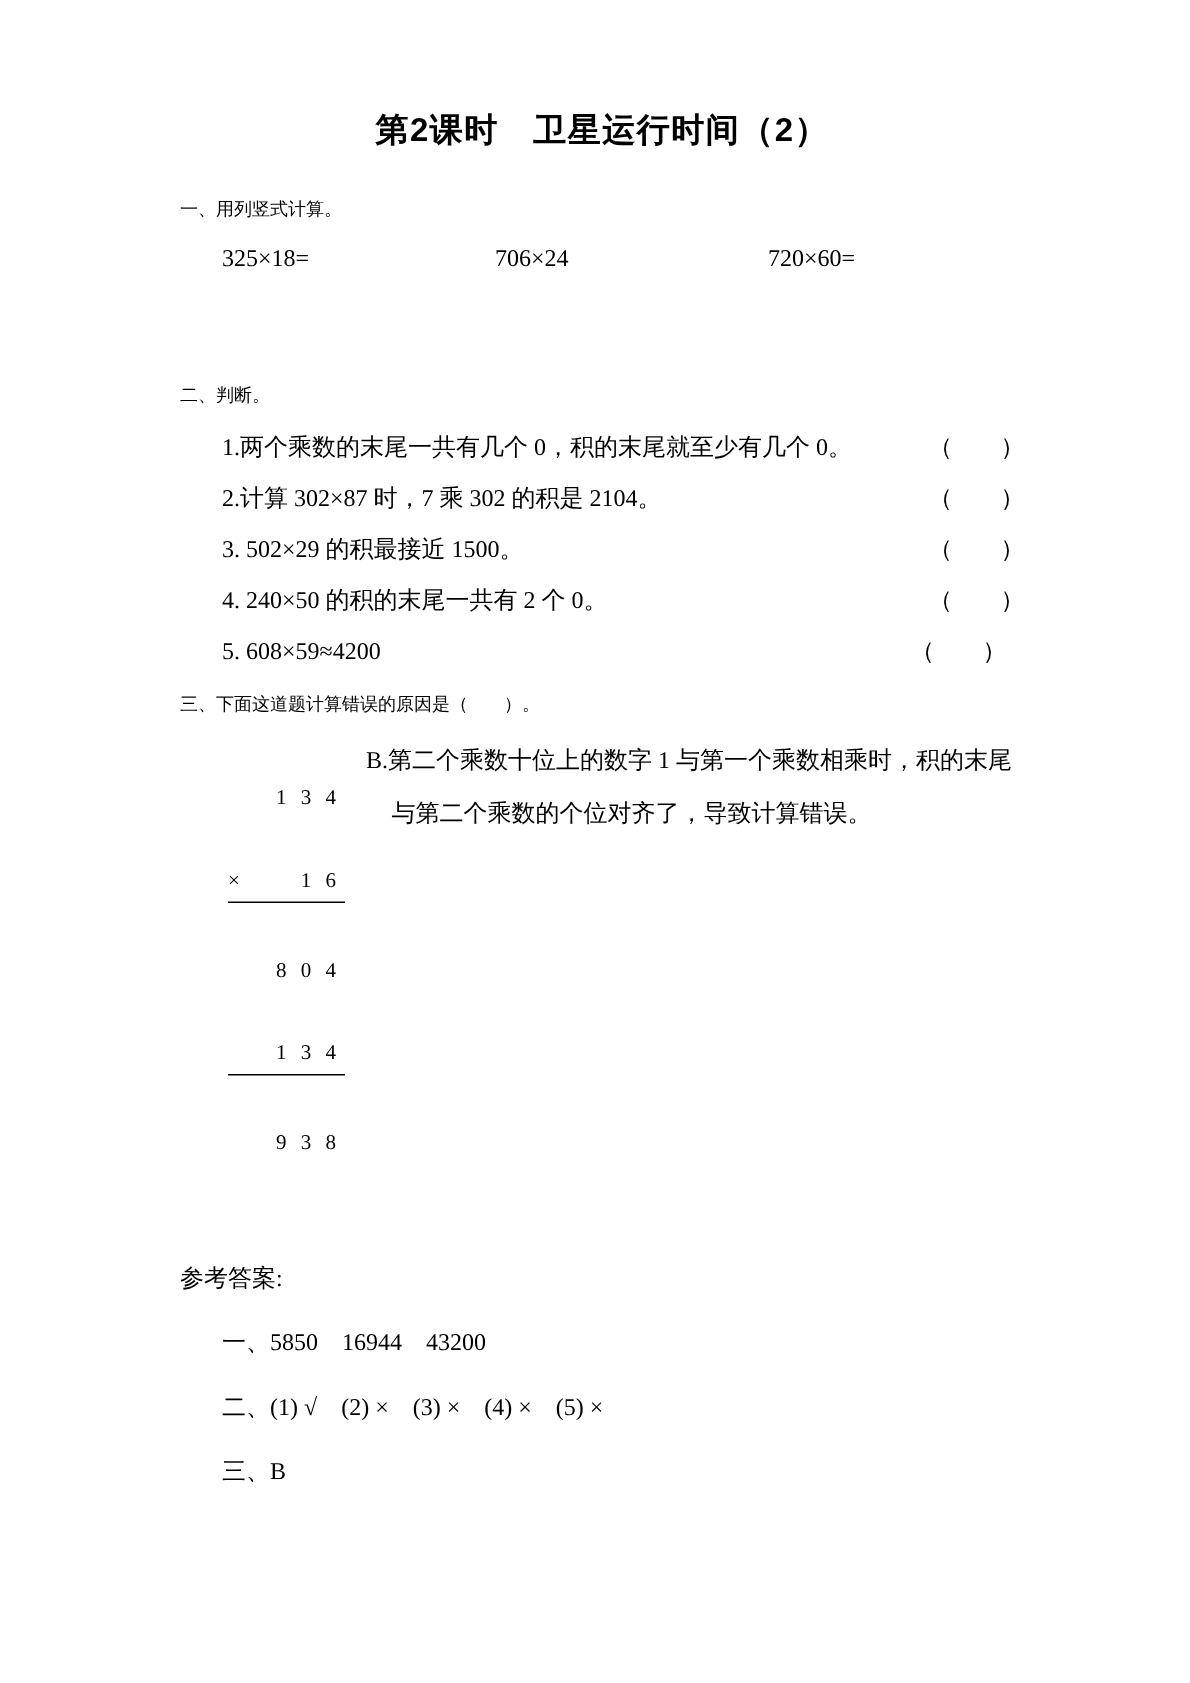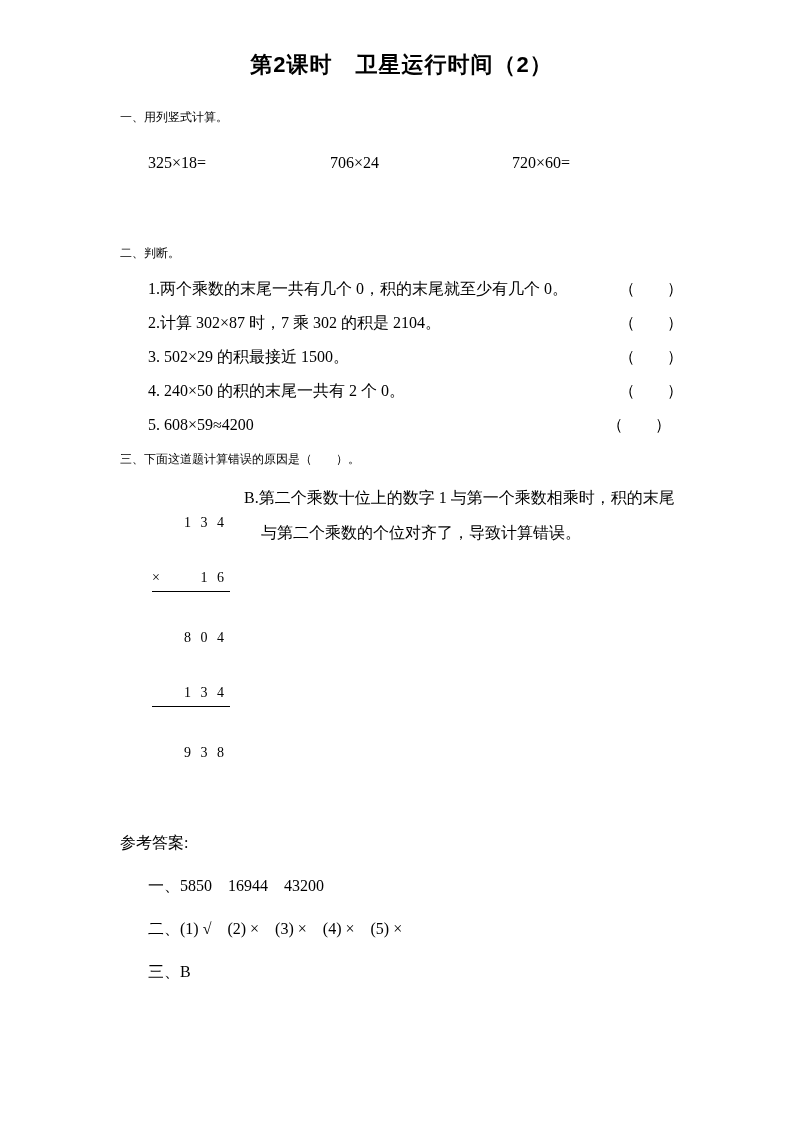--- a/index.html
+++ b/index.html
@@ -6,42 +6,42 @@
   html, body { margin: 0; padding: 0; background: #ffffff; }
   .page {
     position: relative;
     width: 793px;
     height: 1122px;
     margin: 0 auto;
     background: #ffffff;
     color: #000000;
     font-family: "Liberation Serif", serif;
     font-size: 16px;
-    padding: 50px 110px 0 120px;
+    padding: 72px 110px 0 120px;
     overflow: hidden;
   }
   .title {
     margin: 0;
     text-align: center;
     font-size: 22px;
     font-weight: 700;
     font-family: "Liberation Sans", sans-serif;
     letter-spacing: 1px;
   }
   .sec-heading { font-size: 12px; line-height: 22px; }
   .sec1 { margin-top: 26px; }
   .sec2 { margin-top: 70px; }
   .sec3 { margin-top: 6px; }
 
   .problems {
     margin-top: 14px;
     padding-left: 28px;
     display: flex;
   }
-  .problem { width: 182px; margin-top: 12px; }
+  .problem { width: 182px; }
   .problem:last-child { width: auto; }
 
   .judge-list { margin-top: 8px; padding-left: 28px; }
   .judge-item {
     display: flex;
     justify-content: space-between;
     align-items: center;
     line-height: 34px;
   }
   .judge-bracket { white-space: pre; }

